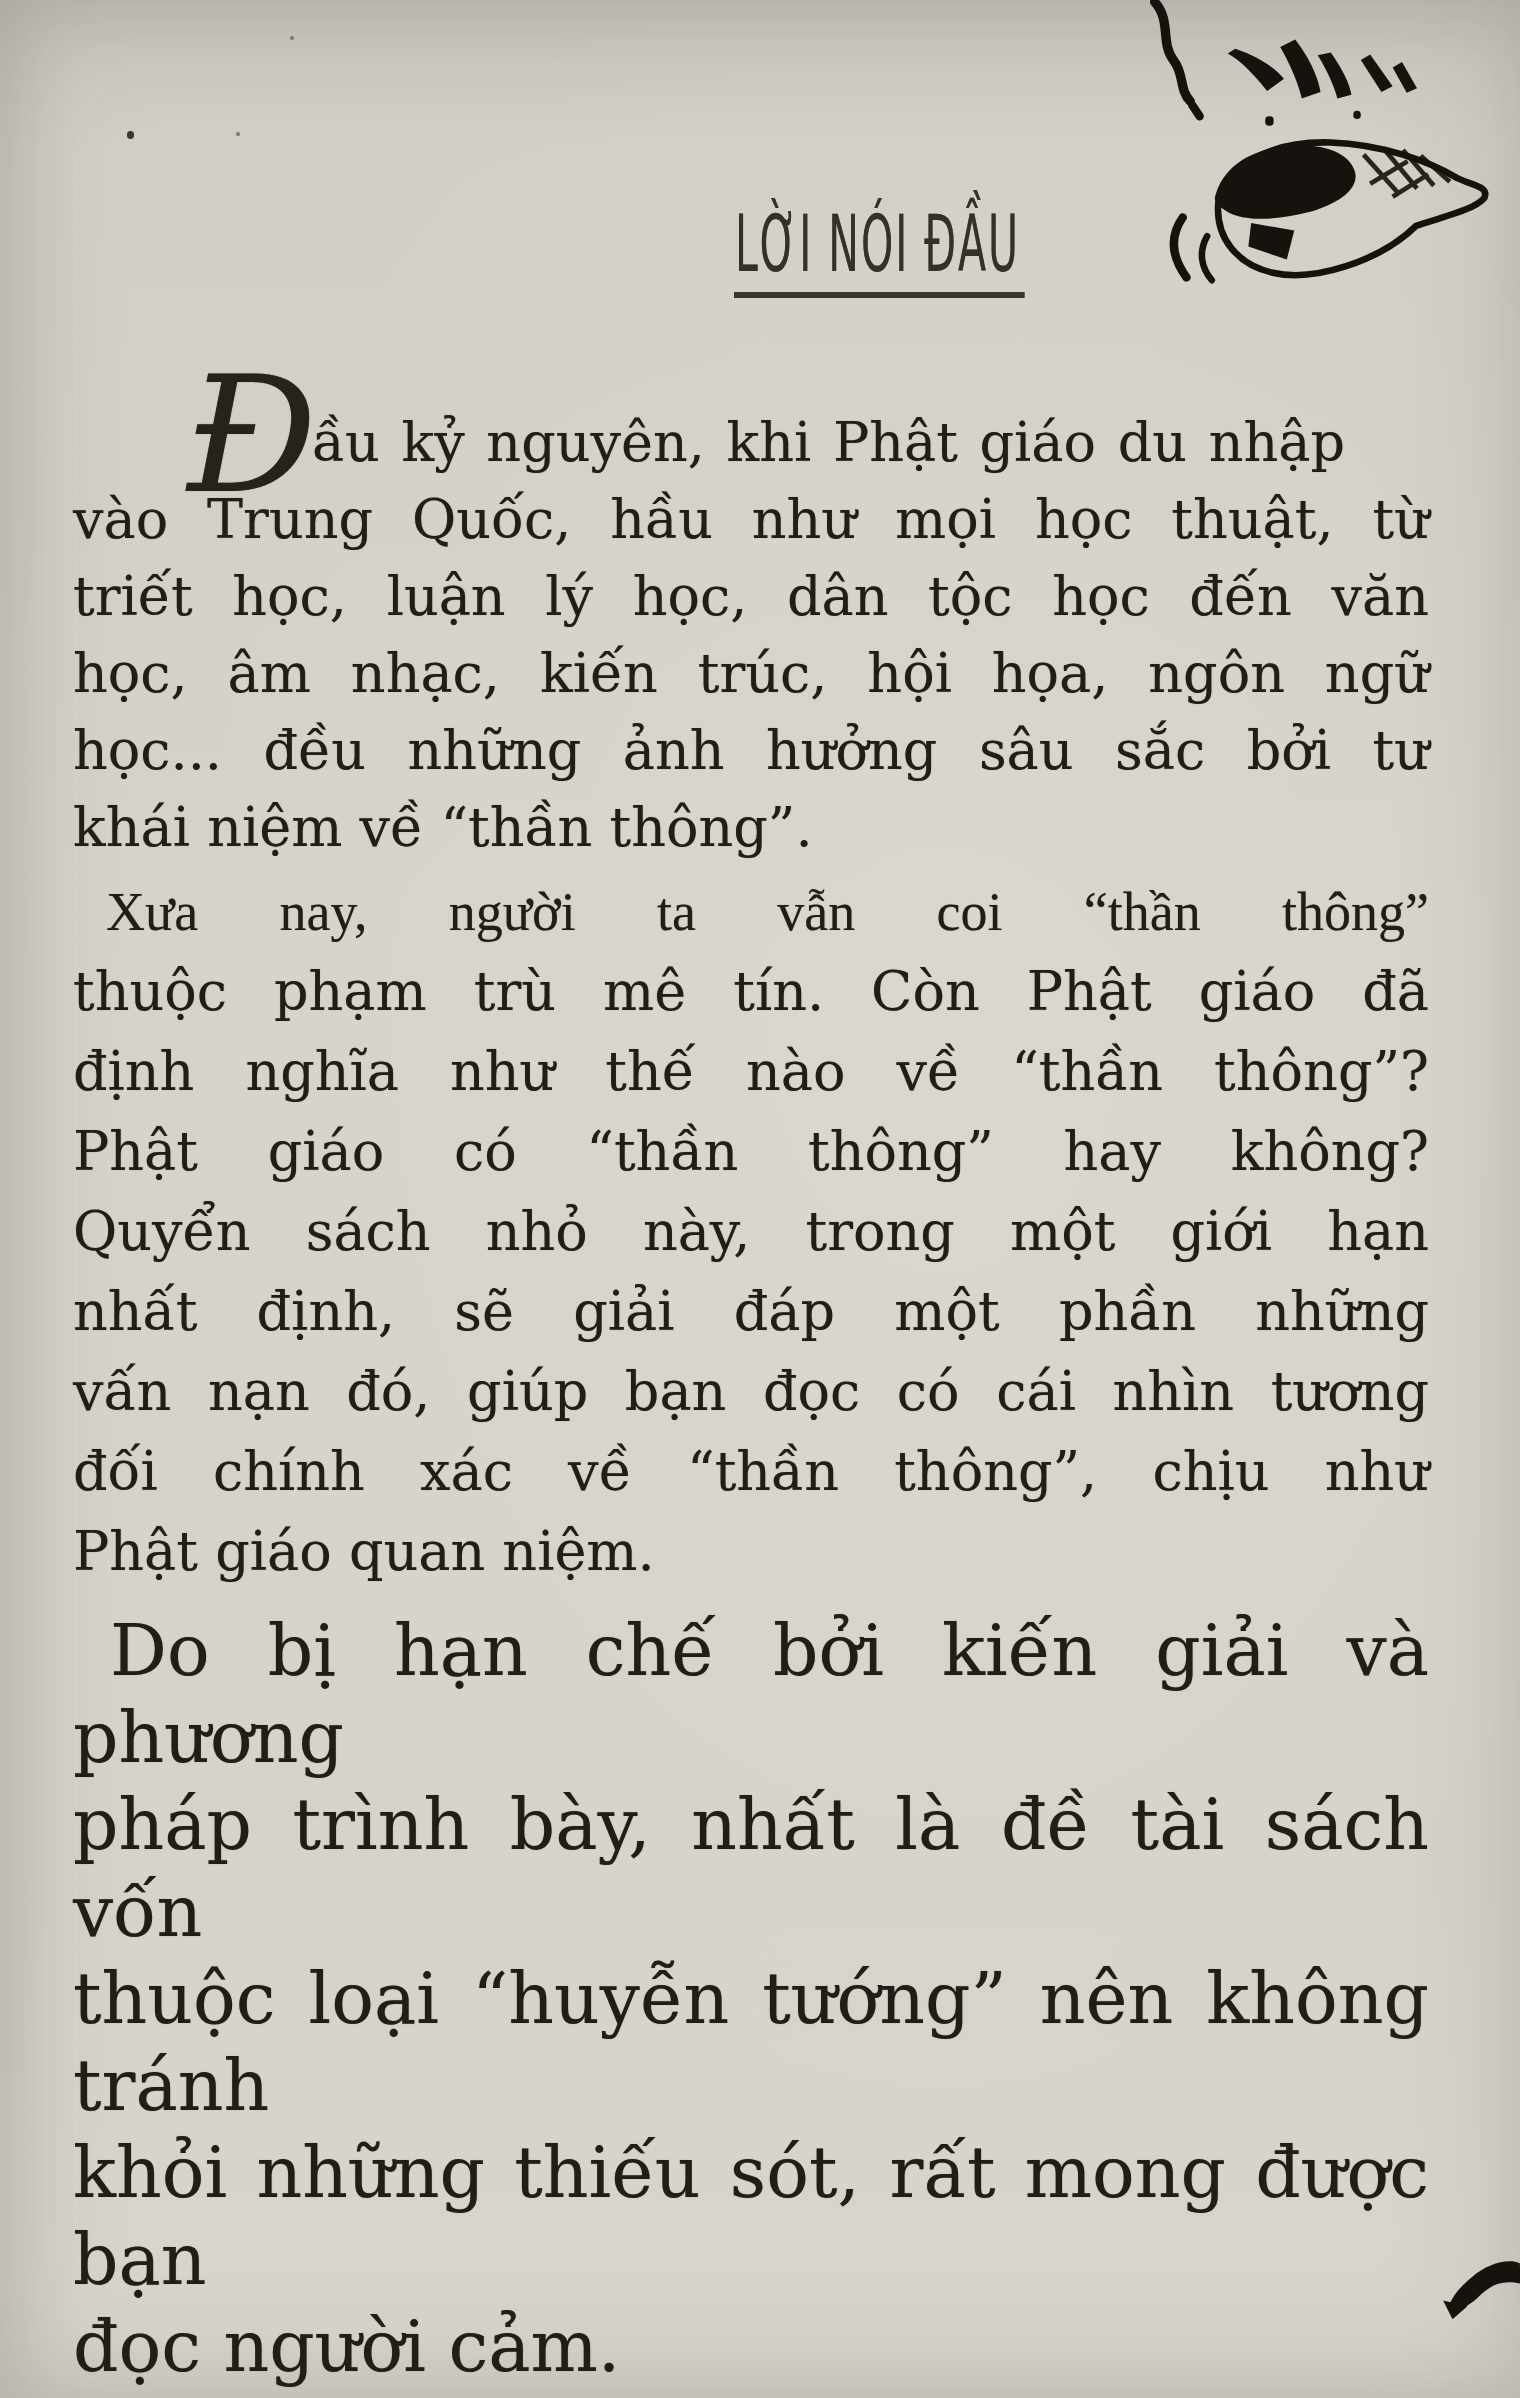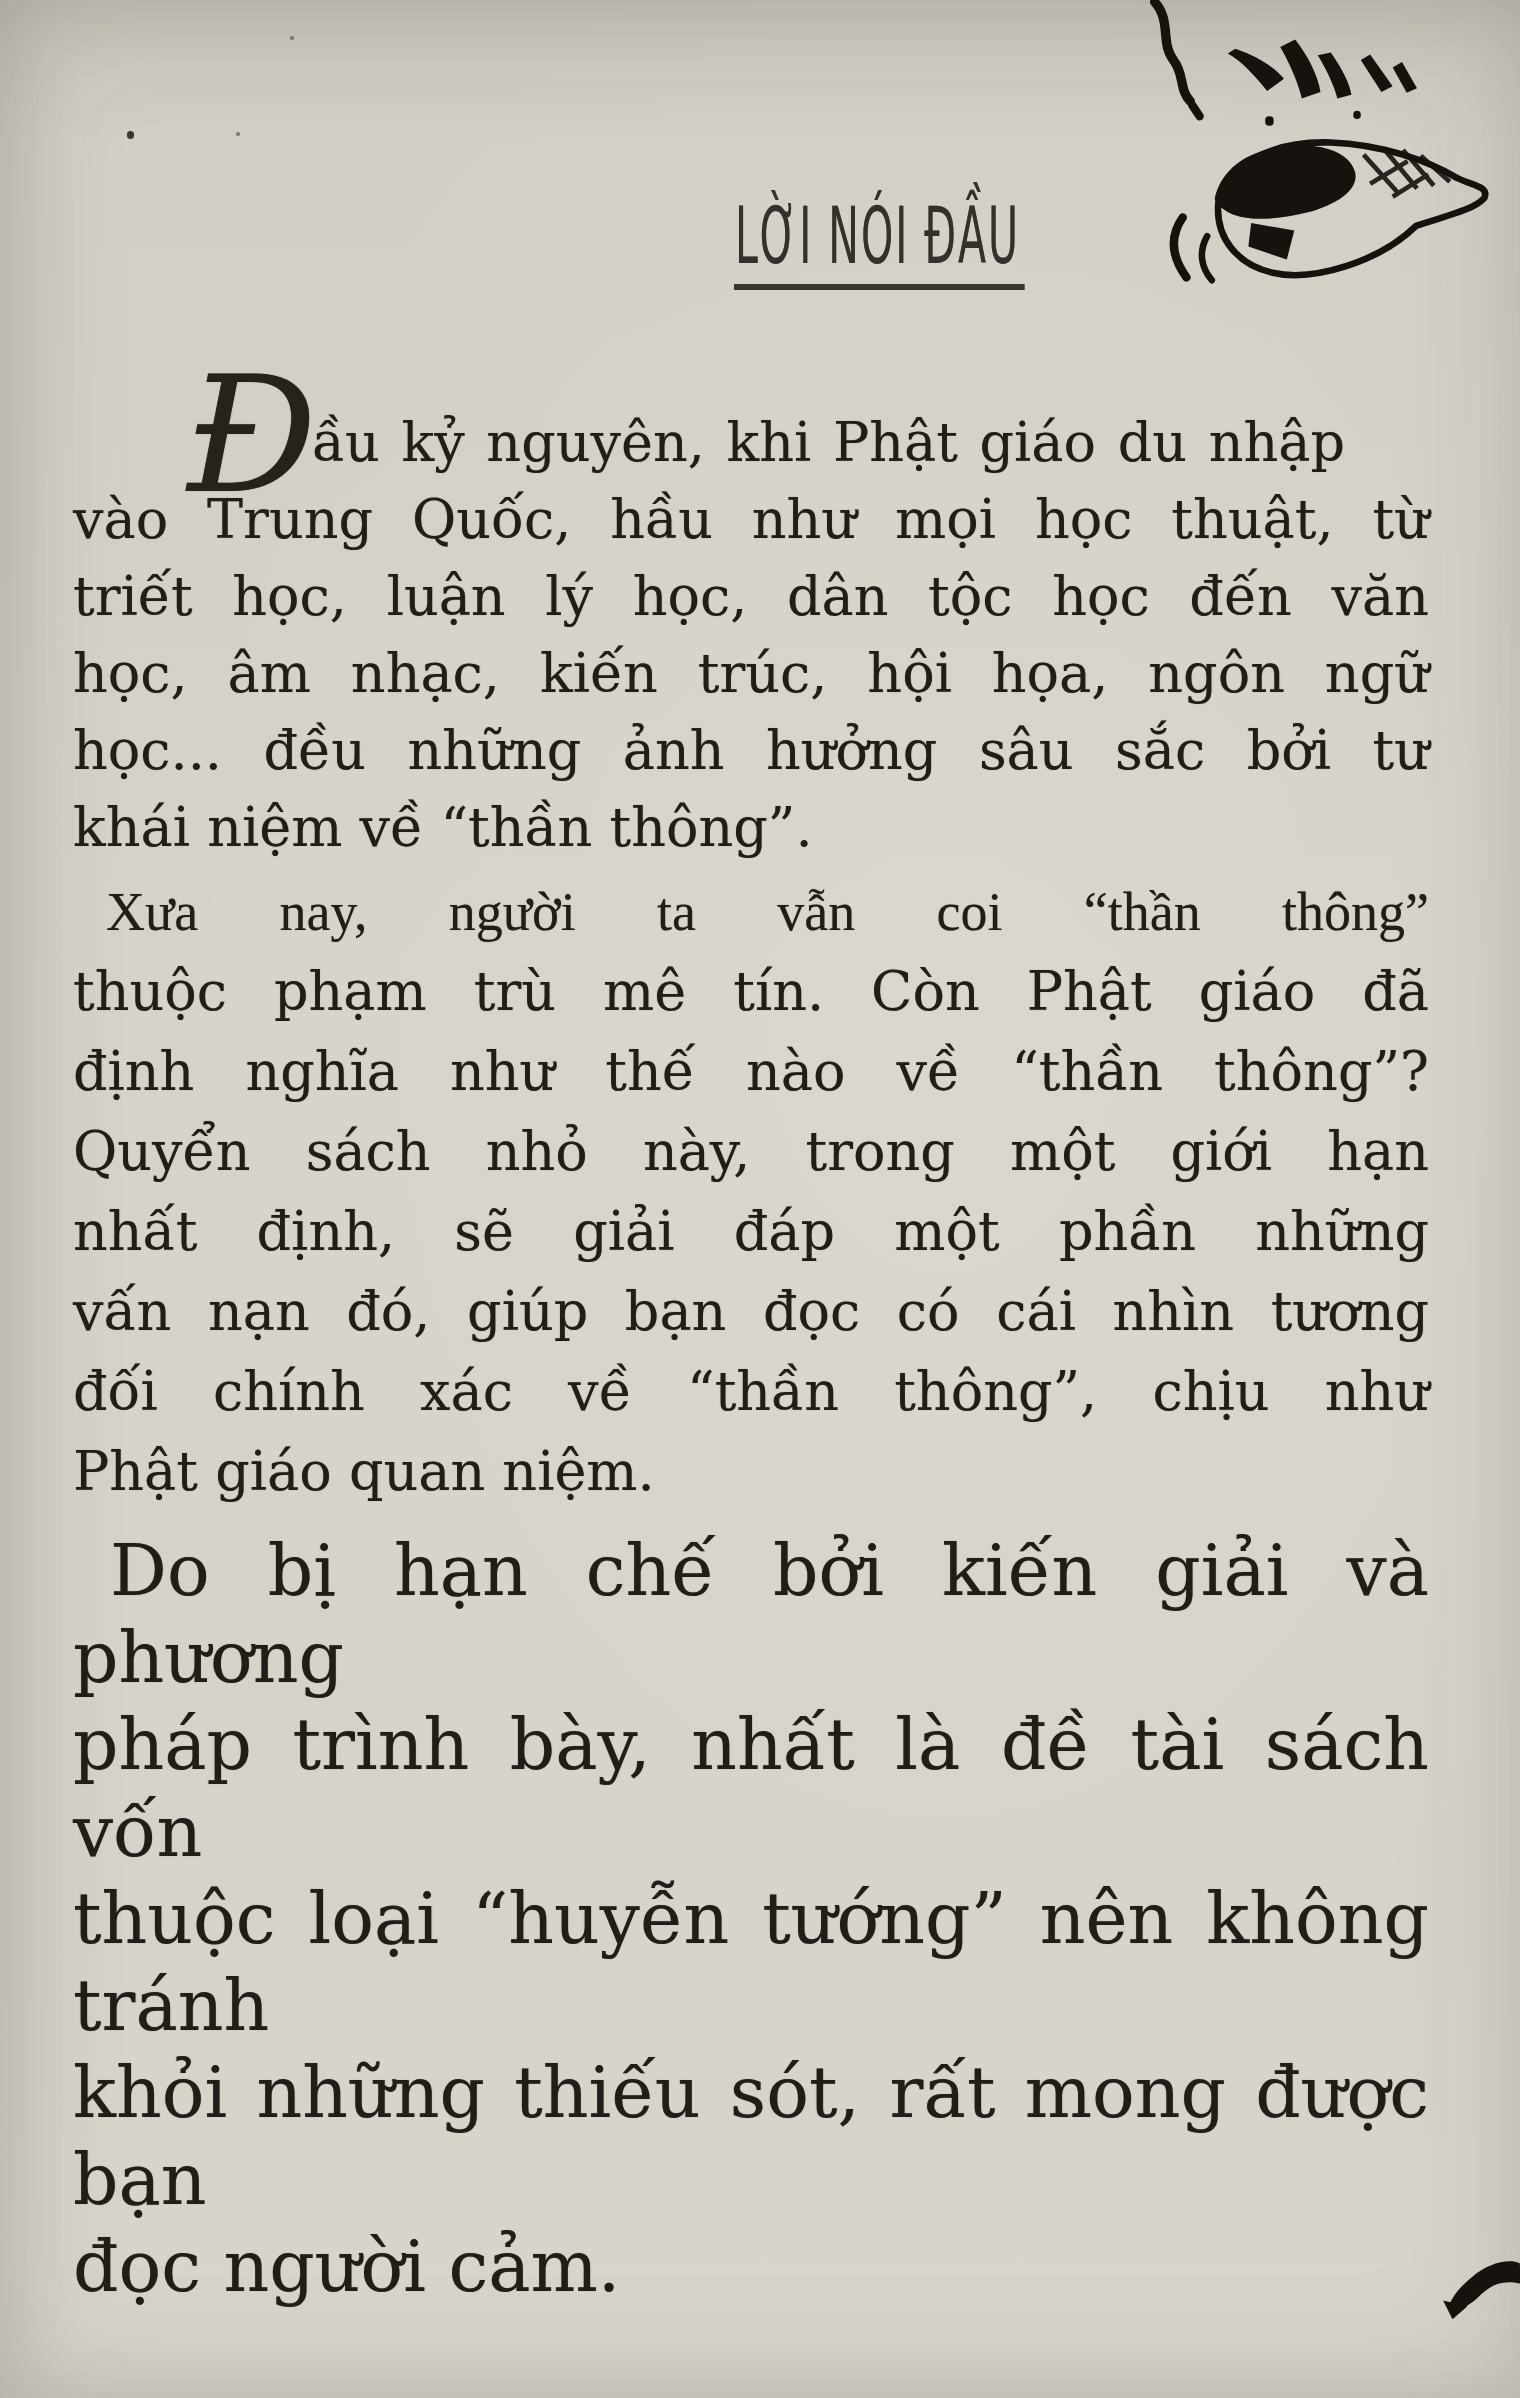--- a/index.html
+++ b/index.html
@@ -11,21 +11,21 @@
     background:
       radial-gradient(ellipse at 62% 42%, rgba(255,255,255,0.10), rgba(0,0,0,0) 62%),
       linear-gradient(180deg,#cac7bf 0%, #d2cfc6 6%, #d6d3ca 40%, #d6d3cb 78%, #d8d5cd 100%);
     box-shadow: inset 0 0 131px rgba(62,57,47,0.16), inset 17px 0 66px rgba(62,57,47,0.10);
     font-family:"DejaVu Serif", serif;
     color:#211d18;
   }
 
   
   .header-title{
-    position:absolute; left:734px; top:197px;
+    position:absolute; left:734px; top:205px;
     white-space:nowrap;
   }
   .header-title .inner{
     display:inline-block;
     font-family:"DejaVu Sans", sans-serif;
     font-size:79px; line-height:1;
     letter-spacing:3.7px;
     color:#34302b;
     transform:scaleX(0.52);
     transform-origin:left top;
@@ -117,20 +117,21 @@
       <div class="line">triết học, luận lý học, dân tộc học đến văn</div>
       <div class="line">học, âm nhạc, kiến trúc, hội họa, ngôn ngữ</div>
       <div class="line">học... đều những ảnh hưởng sâu sắc bởi tư</div>
       <div class="line last">khái niệm về “thần thông”.</div>
     </div>
 
     <div class="para p2">
       <div class="line indent1">Xưa nay, người ta vẫn coi “thần thông”</div>
       <div class="line">thuộc phạm trù mê tín. Còn Phật giáo đã</div>
       <div class="line">định nghĩa như thế nào về “thần thông”?</div>
+      <div class="line">Phật giáo có “thần thông” hay không?</div>
       <div class="line">Quyển sách nhỏ này, trong một giới hạn</div>
       <div class="line">nhất định, sẽ giải đáp một phần những</div>
       <div class="line">vấn nạn đó, giúp bạn đọc có cái nhìn tương</div>
       <div class="line">đối chính xác về “thần thông”, chịu như</div>
       <div class="line last">Phật giáo quan niệm.</div>
     </div>
 
     <div class="para p3">
       <div class="line indent2">Do bị hạn chế bởi kiến giải và phương</div>
       <div class="line">pháp trình bày, nhất là đề tài sách vốn</div>

